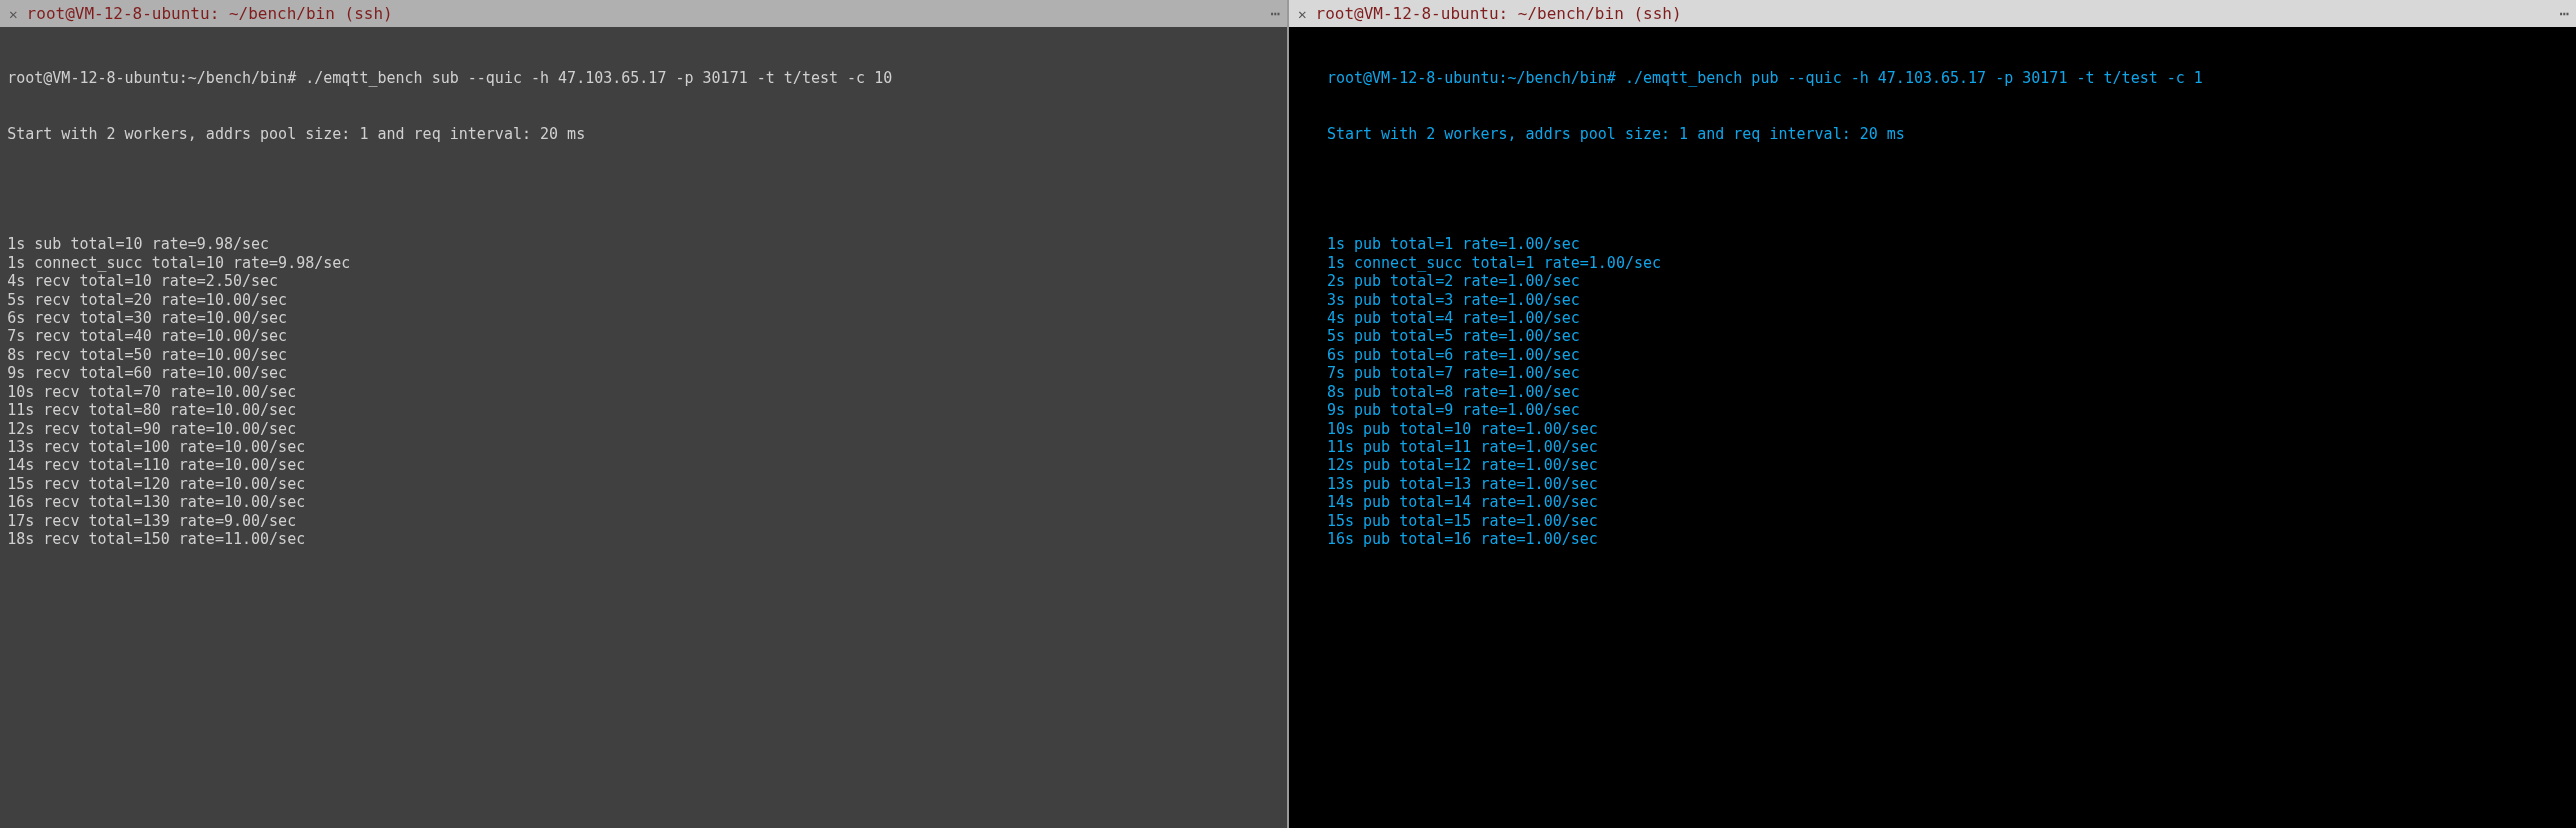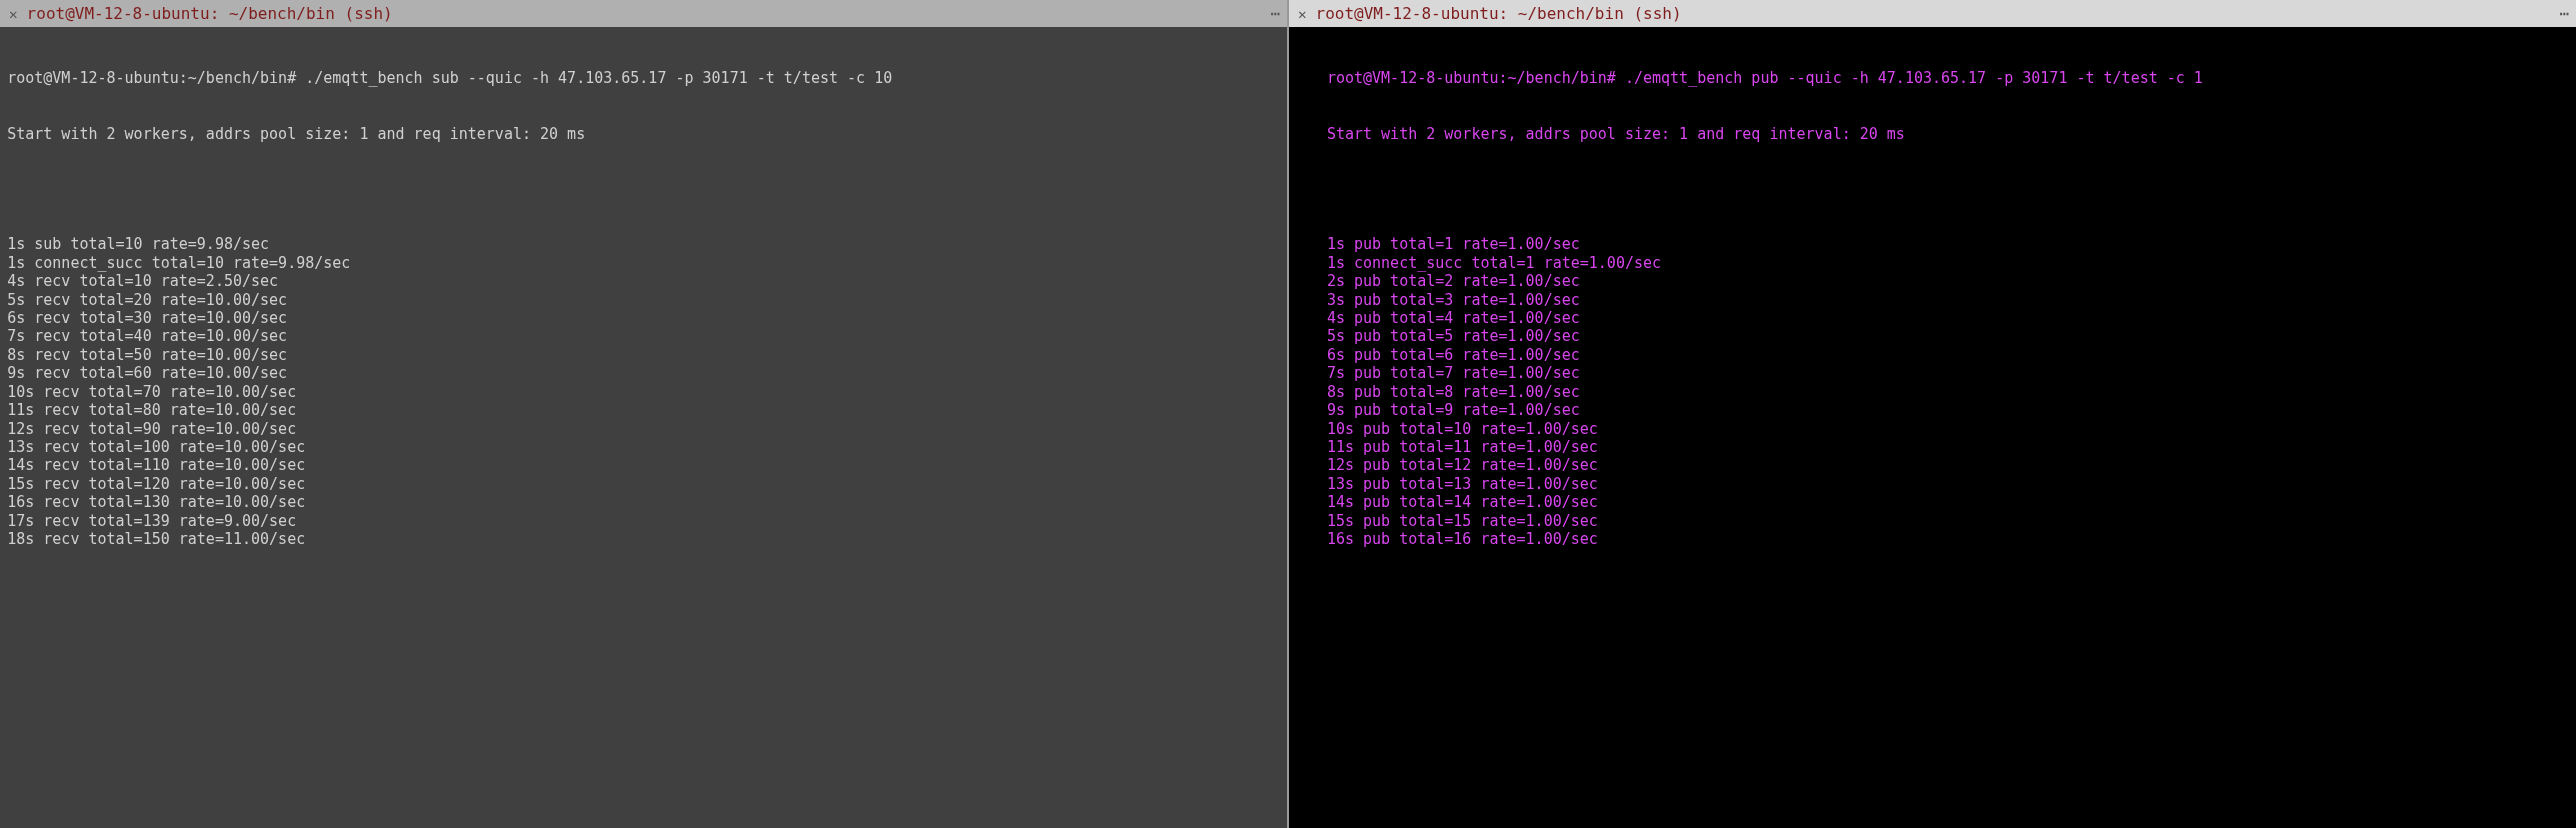--- a/index.html
+++ b/index.html
@@ -72,21 +72,21 @@
       font-size: 15px;
       line-height: 1.23;
       white-space: pre-wrap;
       word-break: break-all;
       overflow: hidden;
     }
     .pane-left .terminal-content {
       color: #d0d0d0;
     }
     .pane-right .terminal-content {
-      color: #d946ef;
+      color: #0ea5e9;
       padding-left: 38px;
     }
     .term-line {
       white-space: pre-wrap;
       word-break: break-all;
     }
     .blank-line {
       height: 1.23em;
     }
   </style>

